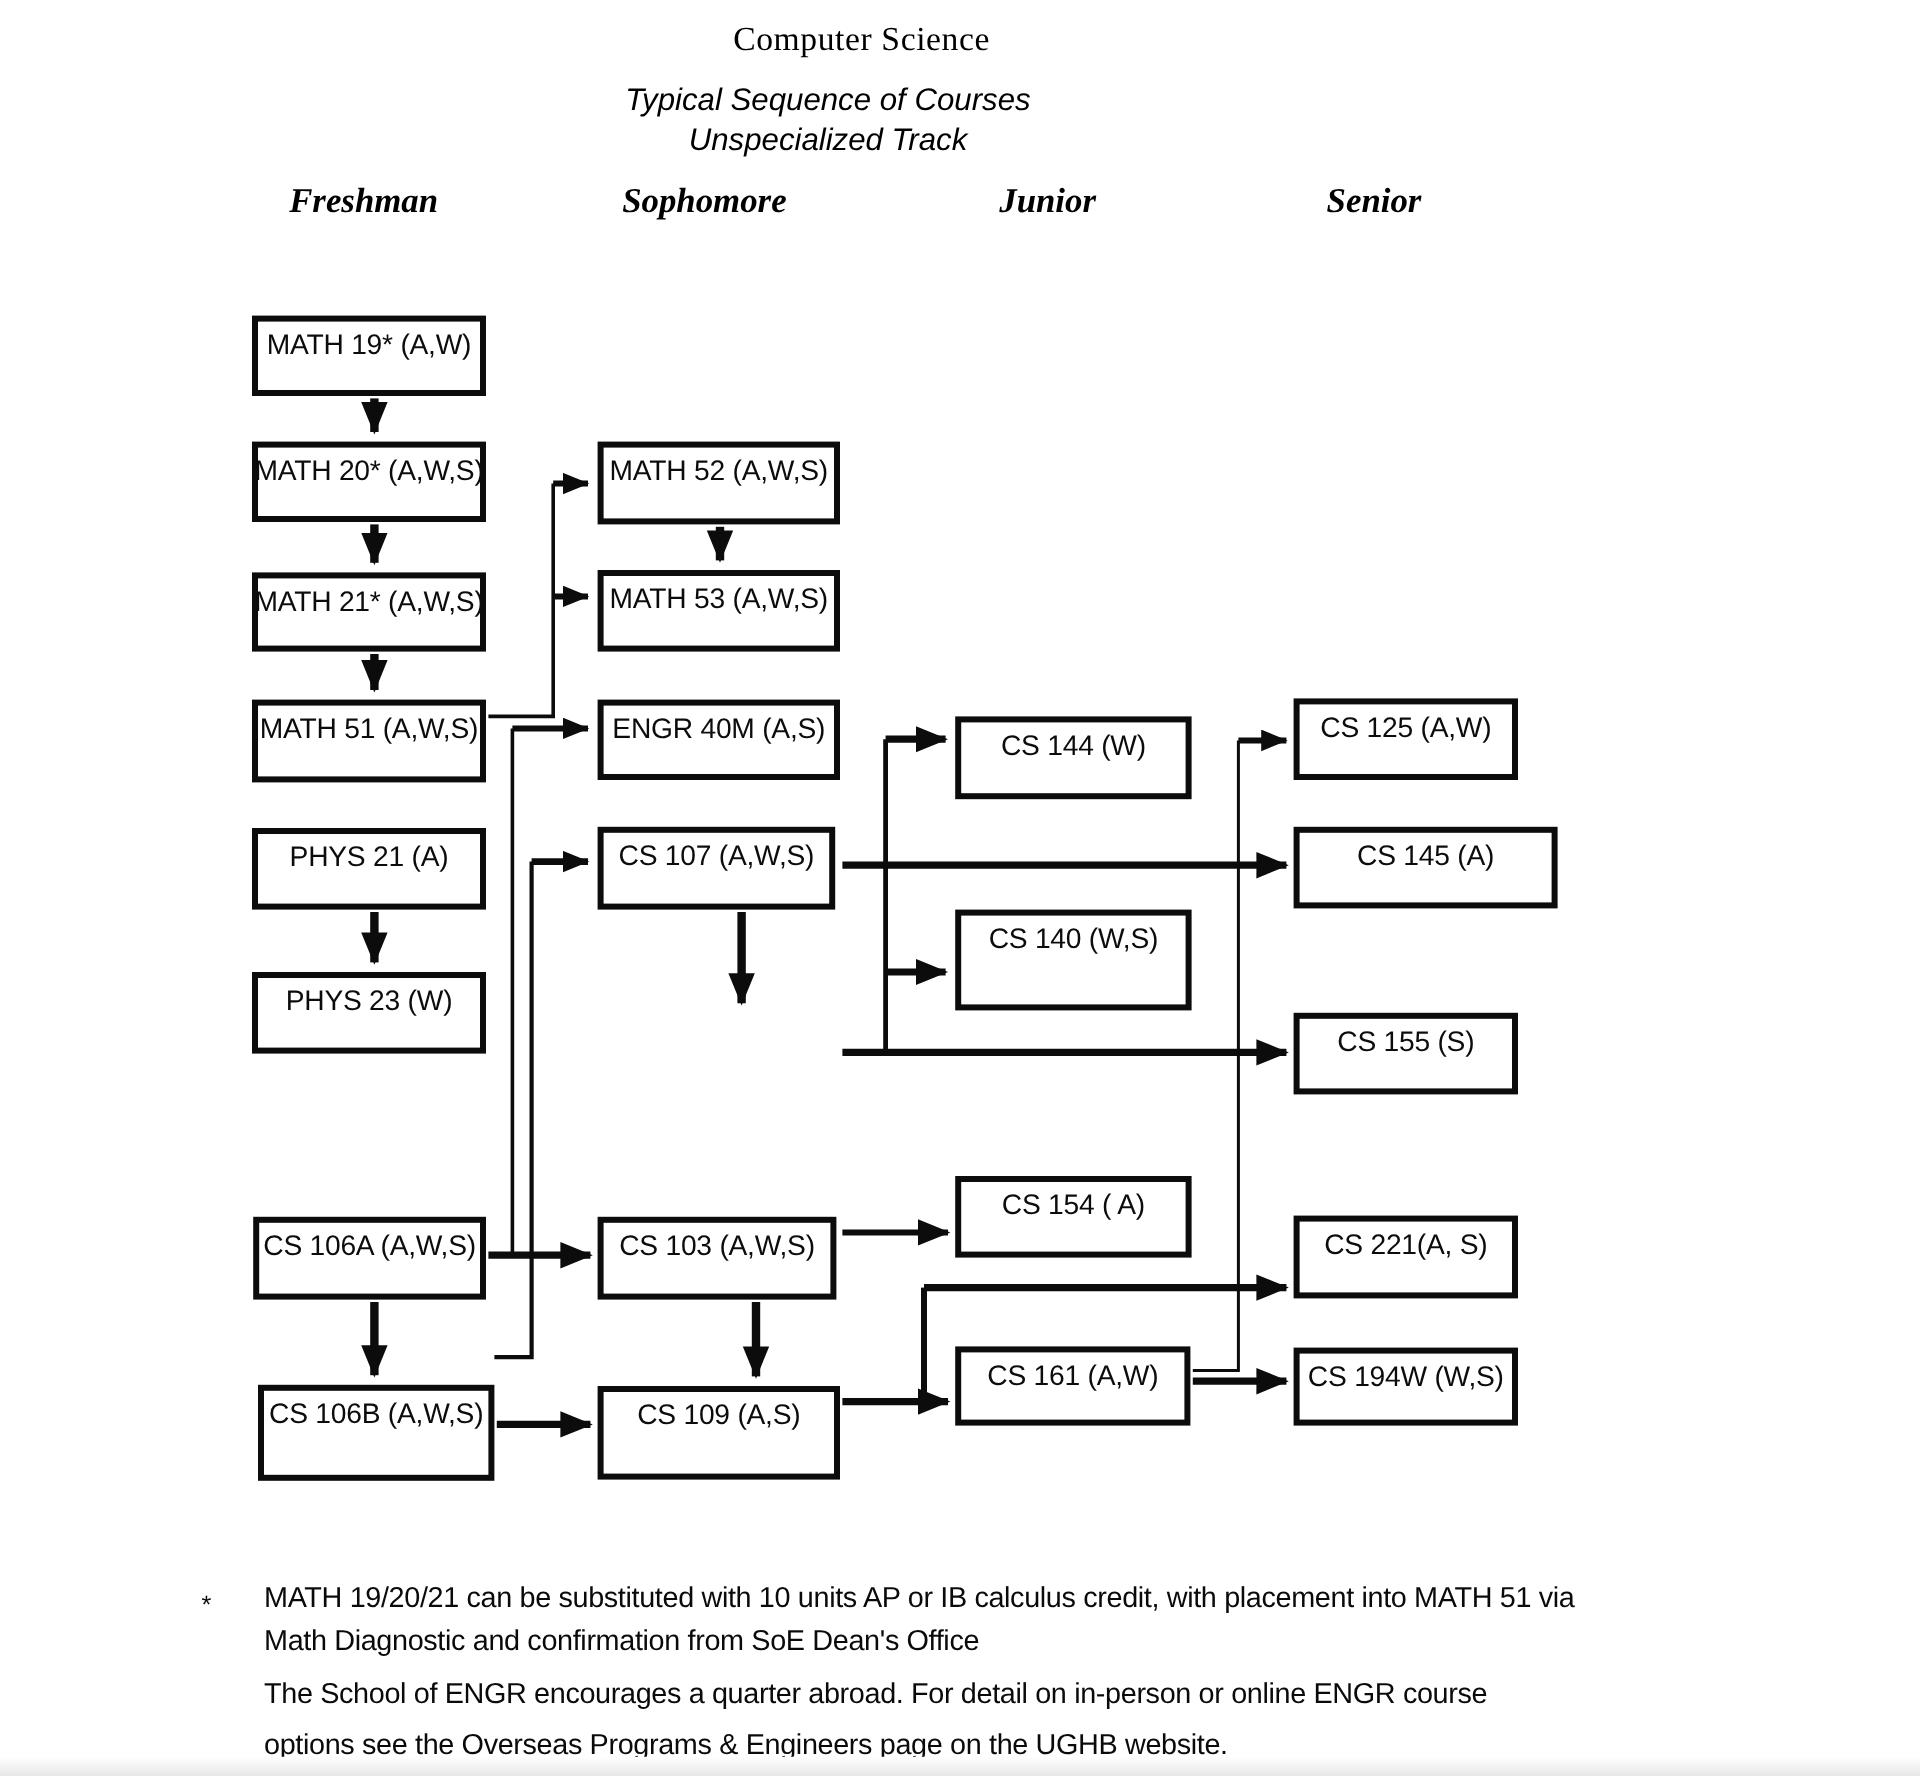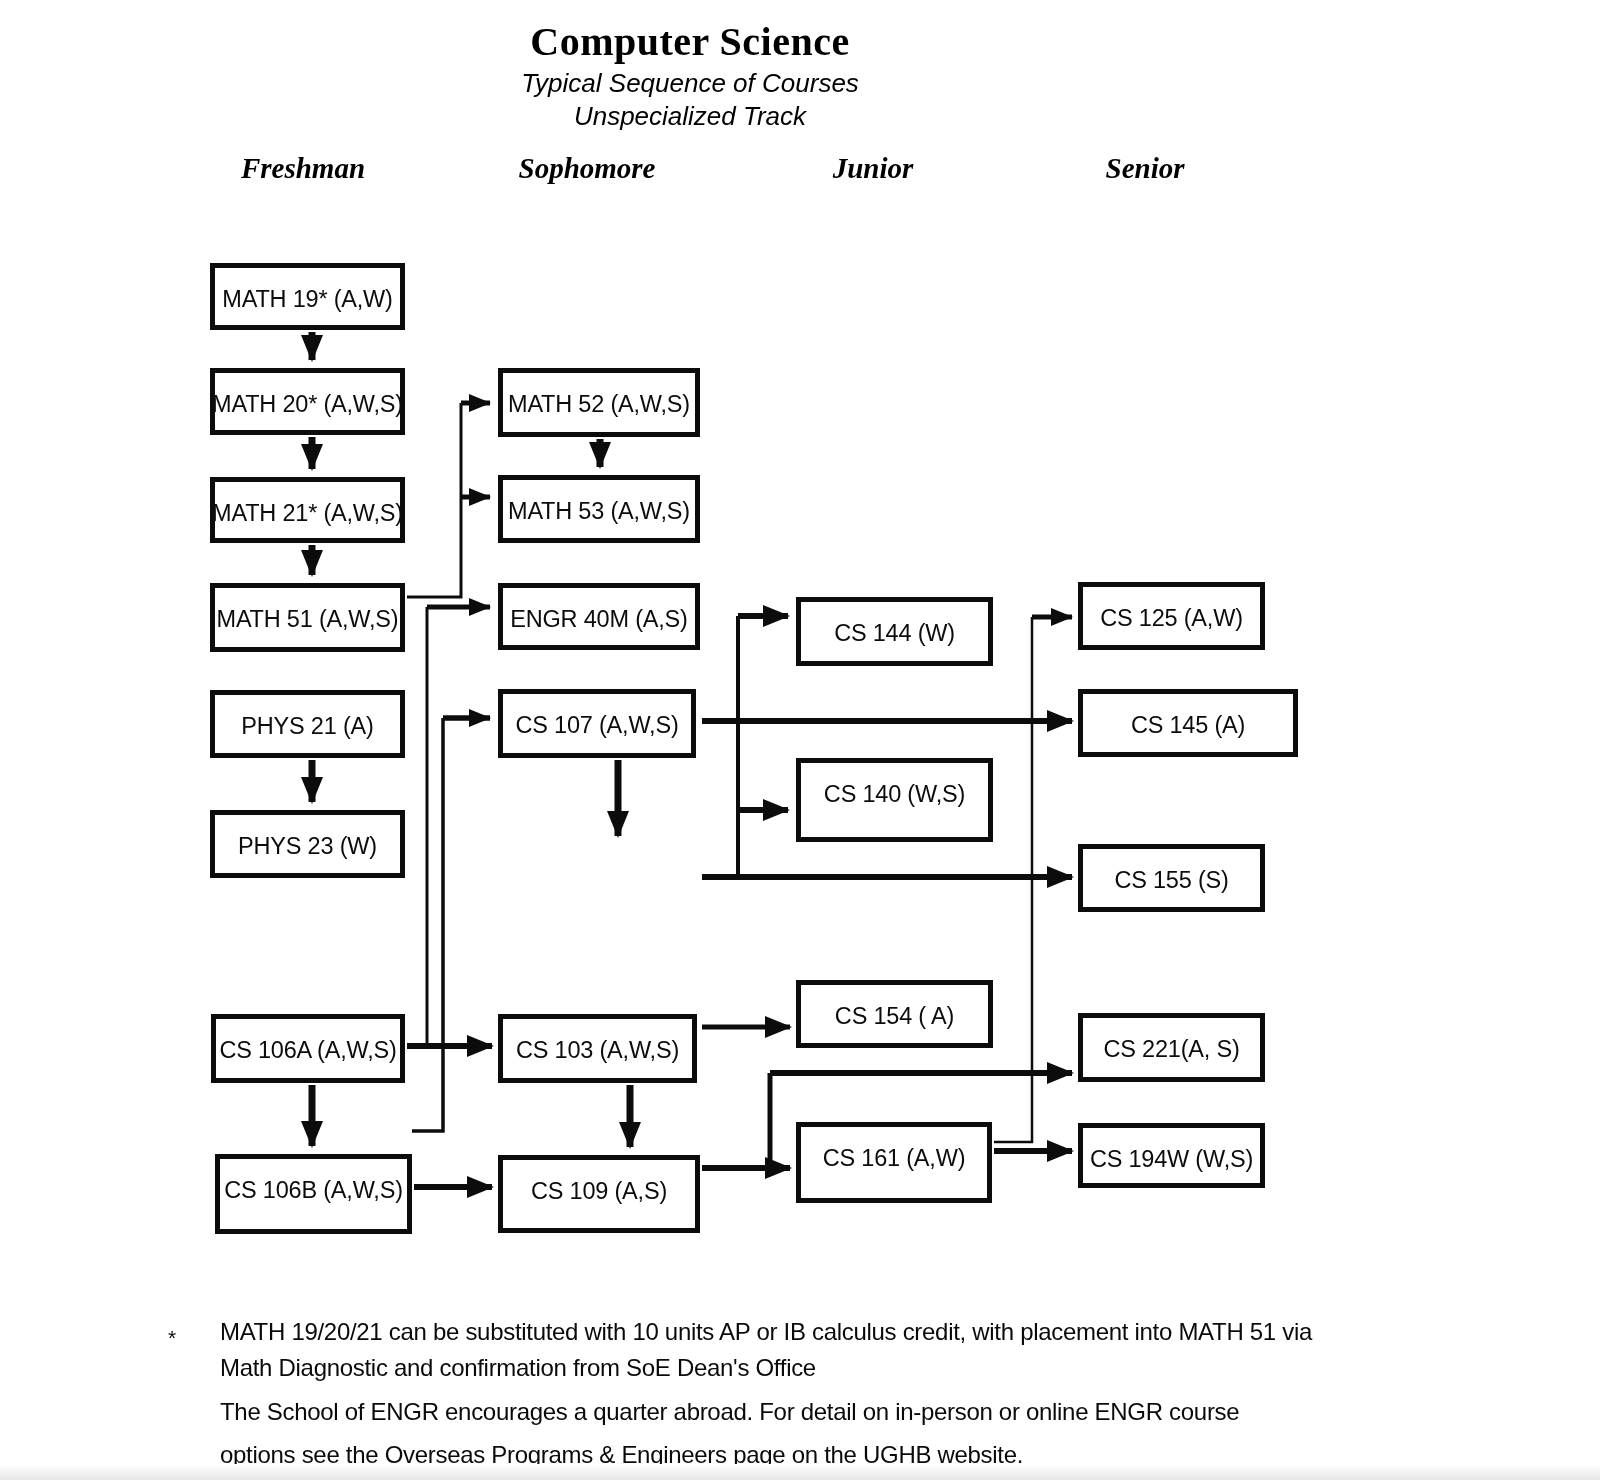--- a/index.html
+++ b/index.html
@@ -1,32 +1,32 @@
 <!DOCTYPE html>
 <html><head>
 <meta charset="utf-8">
 <style>
   html,body{margin:0;padding:0;background:#ffffff;}
   #stage{
     position:relative;width:1600px;height:1480px;background:#ffffff;
     font-family:"Liberation Sans",sans-serif;overflow:hidden;
   }
   .center-block{position:absolute;left:0;width:1380px;text-align:center;color:#000;}
-  #main-title{top:18px;font-family:"Liberation Serif",serif;font-weight:bold;font-size:40px;letter-spacing:.5px;}
+  #main-title{top:18px;font-family:"Liberation Serif",serif;font-weight:normal;font-size:28px;letter-spacing:.5px;padding-left:28px;}
   #subtitle-1{top:68px;font-style:italic;font-size:26px;}
   #subtitle-2{top:101px;font-style:italic;font-size:26px;}
   .col-header{
     position:absolute;top:152px;transform:translateX(-50%);
     font-family:"Liberation Serif",serif;font-style:italic;font-weight:bold;
     font-size:29px;color:#000;white-space:nowrap;
   }
   .box{
     position:absolute;background:#fff;border:5px solid #0c0c0c;
     box-sizing:border-box;display:flex;justify-content:center;align-items:flex-start;
-    padding-top:18px;font-size:23.5px;color:#0c0c0c;white-space:nowrap;letter-spacing:-.2px;
+    padding-top:6px;font-size:23.5px;color:#0c0c0c;white-space:nowrap;letter-spacing:-.2px;
   }
   .box.mid{}
   svg#wires{position:absolute;left:0;top:0;}
   .fnote{
     position:absolute;color:#0a0a0a;font-size:24px;letter-spacing:-.3px;white-space:nowrap;
   }
   #fnote-marker{font-size:21px;}
   #page-bottom-edge{
     position:absolute;left:0;bottom:0;width:1600px;height:16px;
     background:linear-gradient(#ffffff,#e7e7e7);
@@ -106,21 +106,21 @@
   <div class="box" style="left:498px;top:368px;width:202px;height:69px">MATH 52 (A,W,S)</div>
   <div class="box" style="left:498px;top:475px;width:202px;height:68px">MATH 53 (A,W,S)</div>
   <div class="box" style="left:498px;top:583px;width:202px;height:67px">ENGR 40M (A,S)</div>
   <div class="box" style="left:498px;top:689px;width:198px;height:69px">CS 107 (A,W,S)</div>
   <div class="box" style="left:498px;top:1014px;width:199px;height:69px">CS 103 (A,W,S)</div>
   <div class="box" style="left:498px;top:1155px;width:202px;height:78px">CS 109 (A,S)</div>
 
   <div class="box" style="left:796px;top:597px;width:197px;height:69px">CS 144 (W)</div>
   <div class="box mid" style="left:796px;top:758px;width:197px;height:84px">CS 140 (W,S)</div>
   <div class="box" style="left:796px;top:980px;width:197px;height:68px">CS 154 ( A)</div>
-  <div class="box" style="left:796px;top:1122px;width:196px;height:81px">CS 161 (A,W)</div>
+  <div class="box" style="left:796px;top:1122px;width:196px;height:66px">CS 161 (A,W)</div>
 
   <div class="box" style="left:1078px;top:582px;width:187px;height:68px">CS 125 (A,W)</div>
   <div class="box" style="left:1078px;top:689px;width:220px;height:68px">CS 145 (A)</div>
   <div class="box" style="left:1078px;top:844px;width:187px;height:68px">CS 155 (S)</div>
   <div class="box" style="left:1078px;top:1013px;width:187px;height:69px">CS 221(A, S)</div>
   <div class="box" style="left:1078px;top:1123px;width:187px;height:65px">CS 194W (W,S)</div>
 
   <div id="fnote-marker" class="fnote" style="left:168px;top:1326px">*</div>
   <div class="fnote" style="left:220px;top:1318px">MATH 19/20/21 can be substituted with 10 units AP or IB calculus credit, with placement into MATH 51 via</div>
   <div class="fnote" style="left:220px;top:1354px">Math Diagnostic and confirmation from SoE Dean's Office</div>

